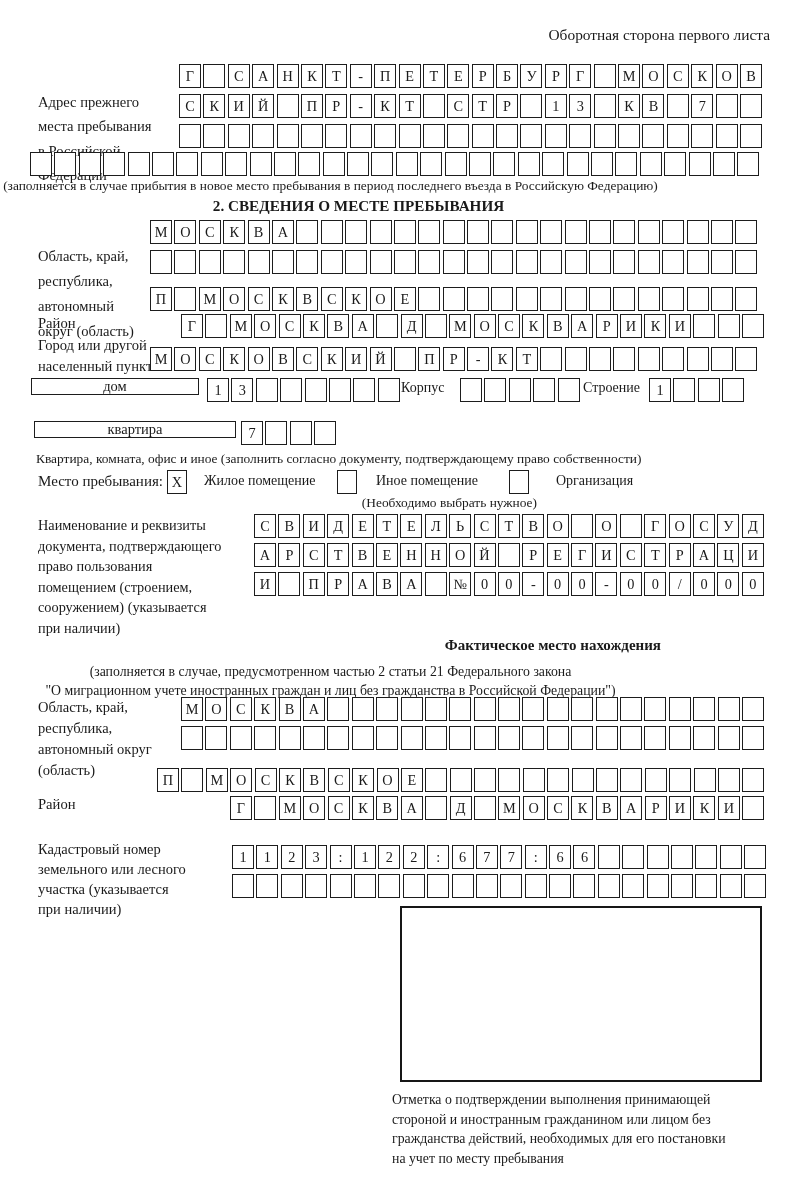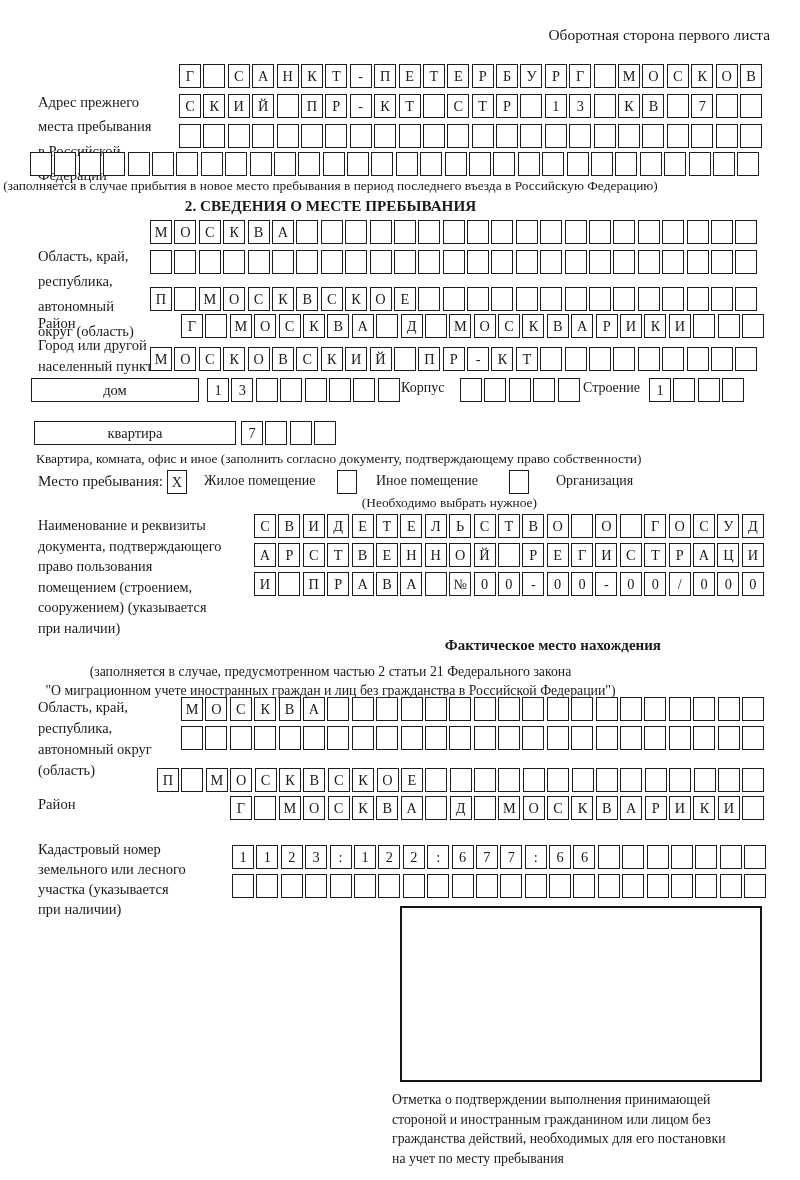--- a/index.html
+++ b/index.html
@@ -2,27 +2,27 @@
 <html><head>
 <meta charset="utf-8">
 <style>
   html,body{margin:0;padding:0;background:#fff;}
   .page{position:relative;width:800px;height:1180px;background:#fff;overflow:hidden;
         font-family:"Liberation Serif","DejaVu Serif",serif;color:#1a1a1a;}
   .t{position:absolute;white-space:pre-line;}
   .lbl{font-size:14.6px;line-height:21px;margin-top:24px;}
   .cap{font-size:13.4px;}
   .center{left:0;width:661px;text-align:center;}
-  .title{font-weight:bold;font-size:15.2px;}
+  .title{font-weight:bold;font-size:15.2px;margin-left:28px;}
   .subtitle{font-weight:bold;font-size:15px;text-align:right;}
   .cellrow{position:absolute;display:flex;gap:2.4px;}
   .cell{box-sizing:border-box;flex:0 0 22px;width:22px;height:24px;border:1.6px solid #1d1d1d;
         font-size:14.3px;display:flex;align-items:center;justify-content:center;background:#fff;}
   .checkbox{flex:0 0 20px;width:20px;}
-  .bigcell{position:absolute;box-sizing:border-box;height:24px;border:1.6px solid #1d1d1d;
+  .bigcell{position:absolute;box-sizing:border-box;height:17px;border:1.6px solid #1d1d1d;
         font-size:14.5px;display:flex;align-items:center;justify-content:center;background:#fff;}
   .bigbox{position:absolute;box-sizing:border-box;border:2px solid #161616;background:#fff;}
   .inl{font-size:14px;}
 </style>
 </head>
 <body>
 
 <div class="page">
 
   <div class="t inl" style="top:26px;right:30px;font-size:15.4px">Оборотная сторона первого листа</div>

